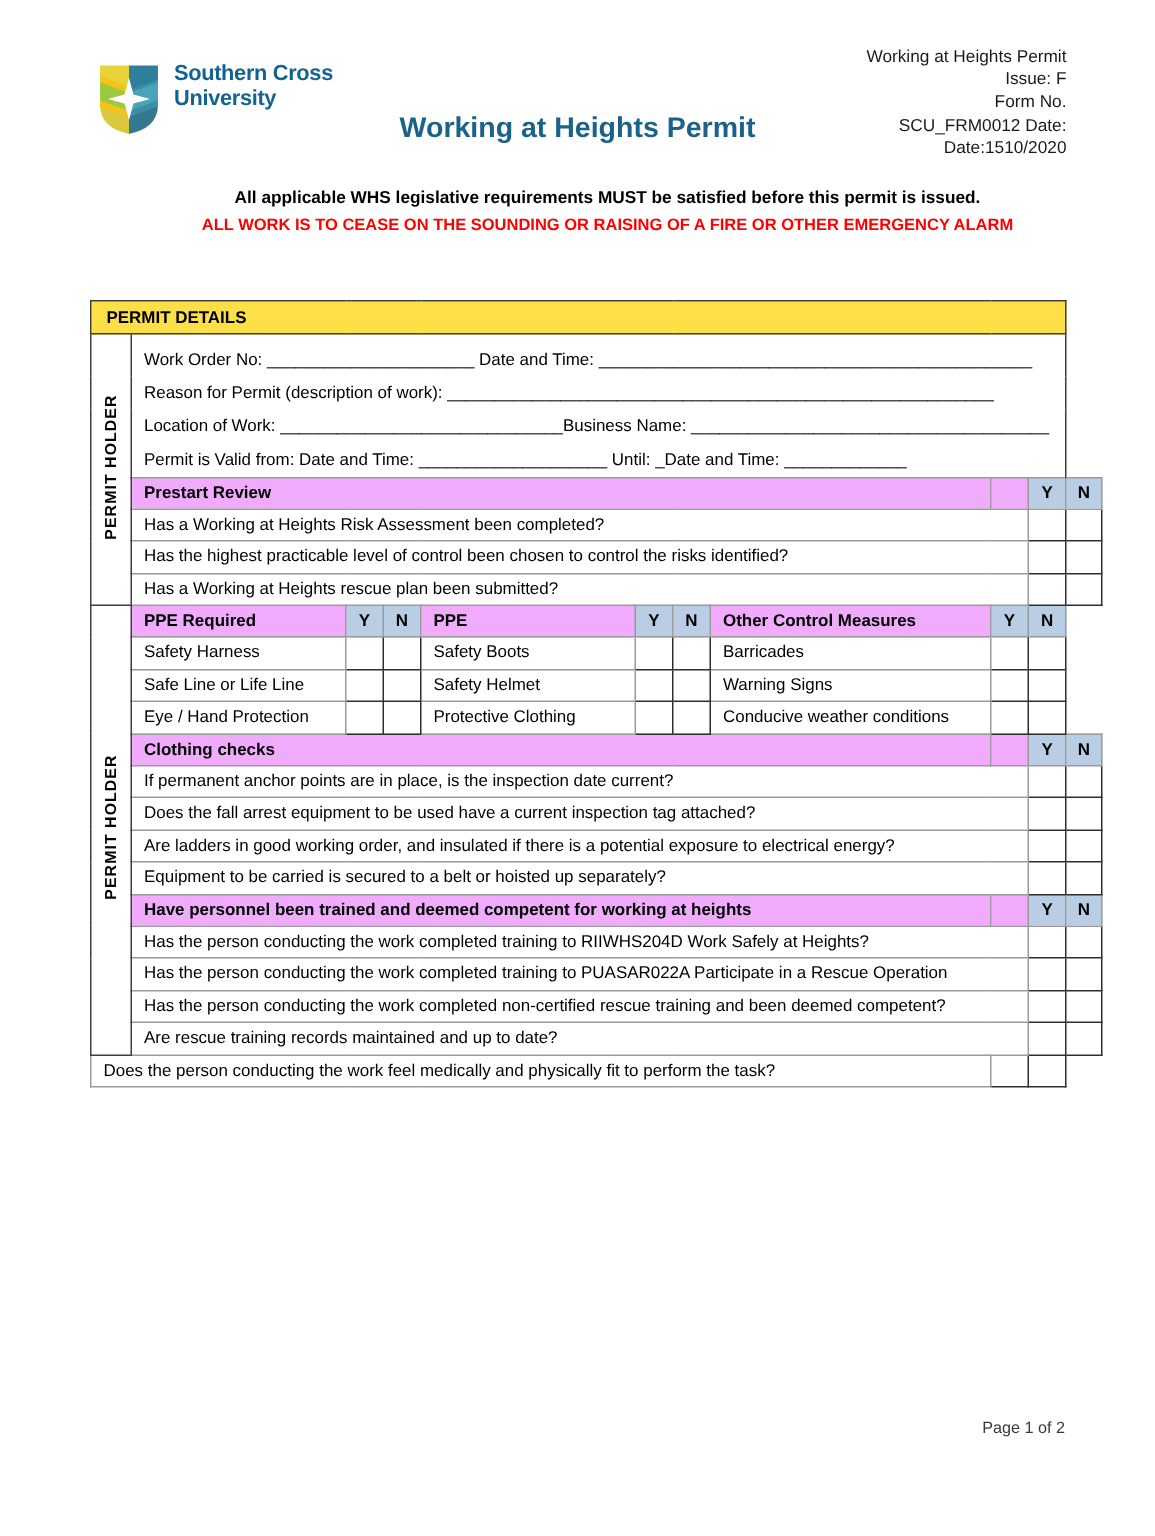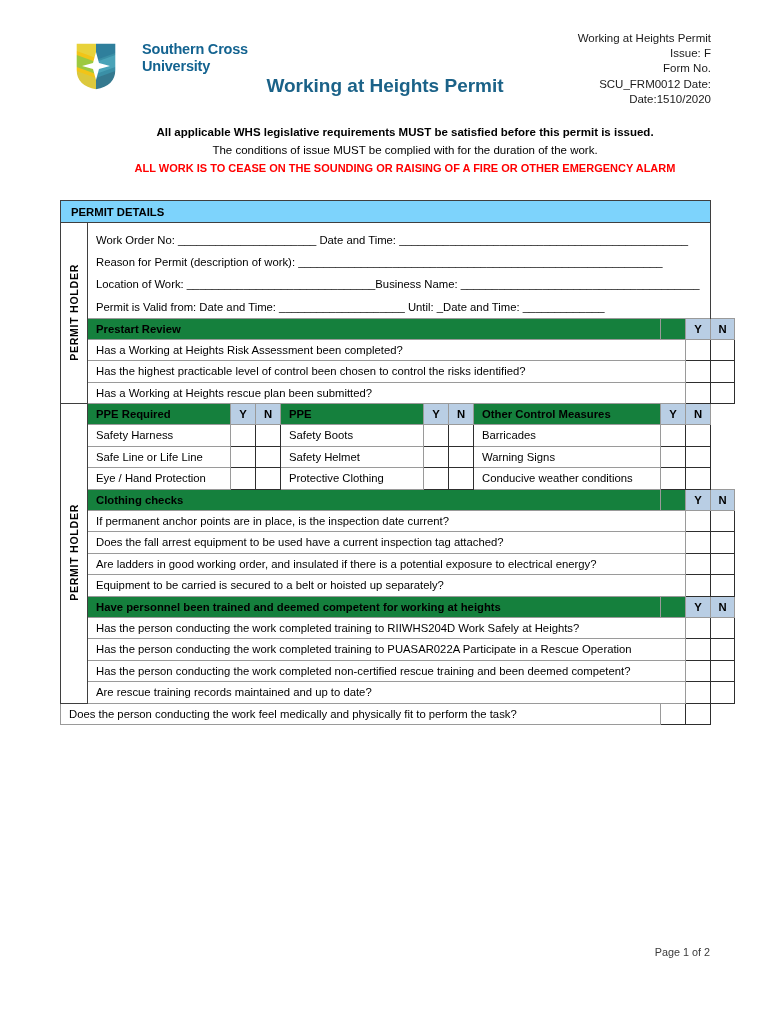--- a/index.html
+++ b/index.html
@@ -20,24 +20,24 @@
 
   
   .header {
     position: absolute;
     left: 0; top: 0;
     width: 770px;
     height: 118px;
   }
   .logo-block {
     position: absolute;
-    left: 74px; top: 40px;
+    left: 64px; top: 40px;
     display: flex;
     align-items: flex-start;
-    gap: 24px;
+    gap: 8px;
   }
   .shield {
     width: 44px; height: 52px;
     position: relative;
     flex: none;
   }
   .logo-text {
     font-size: 14.5px;
     font-weight: bold;
     line-height: 1.14;
@@ -97,28 +97,28 @@
     border: 1px solid #9a9a9a;
     padding: 0;
     vertical-align: middle;
     font-weight: normal;
     font-size: 11.3px;
     color: #000;
   }
   .outer { border: 1.6px solid #3f3f3f !important; }
 
   .sec-hdr {
-    background: #15803d;
+    background: #f0abfc;
     font-weight: bold !important;
     font-size: 11.4px;
     height: 21px;
     padding: 0 0 0 8px !important;
   }
   .permit-details-hdr {
-    background: #7dd3fc;
+    background: #fde047;
     font-weight: bold !important;
     font-size: 11.8px;
     height: 22px;
     padding: 0 0 0 10px !important;
     border: 1.6px solid #3f3f3f !important;
   }
   .yn-hdr {
     background: #b9cee4;
     text-align: center;
     font-weight: bold !important;
@@ -215,21 +215,20 @@
       <div>Working at Heights Permit</div>
       <div>Issue: F</div>
       <div class="blk2">Form No.</div>
       <div>SCU_FRM0012 Date:</div>
       <div>Date:1510/2020</div>
     </div>
   </div>
 
   <div class="intro">
     <div class="l1">All applicable WHS legislative requirements MUST be satisfied before this permit is issued.</div>
-    <div class="l3">The conditions of issue MUST be complied with for the duration of the work.</div>
     <div class="l4">ALL WORK IS TO CEASE ON THE SOUNDING OR RAISING OF A FIRE OR OTHER EMERGENCY ALARM</div>
   </div>
 
   <div class="tbl-wrap">
     <table class="f">
       <colgroup>
         <col style="width:27px">
         <col style="width:143px">
         <col style="width:25px">
         <col style="width:25px">

